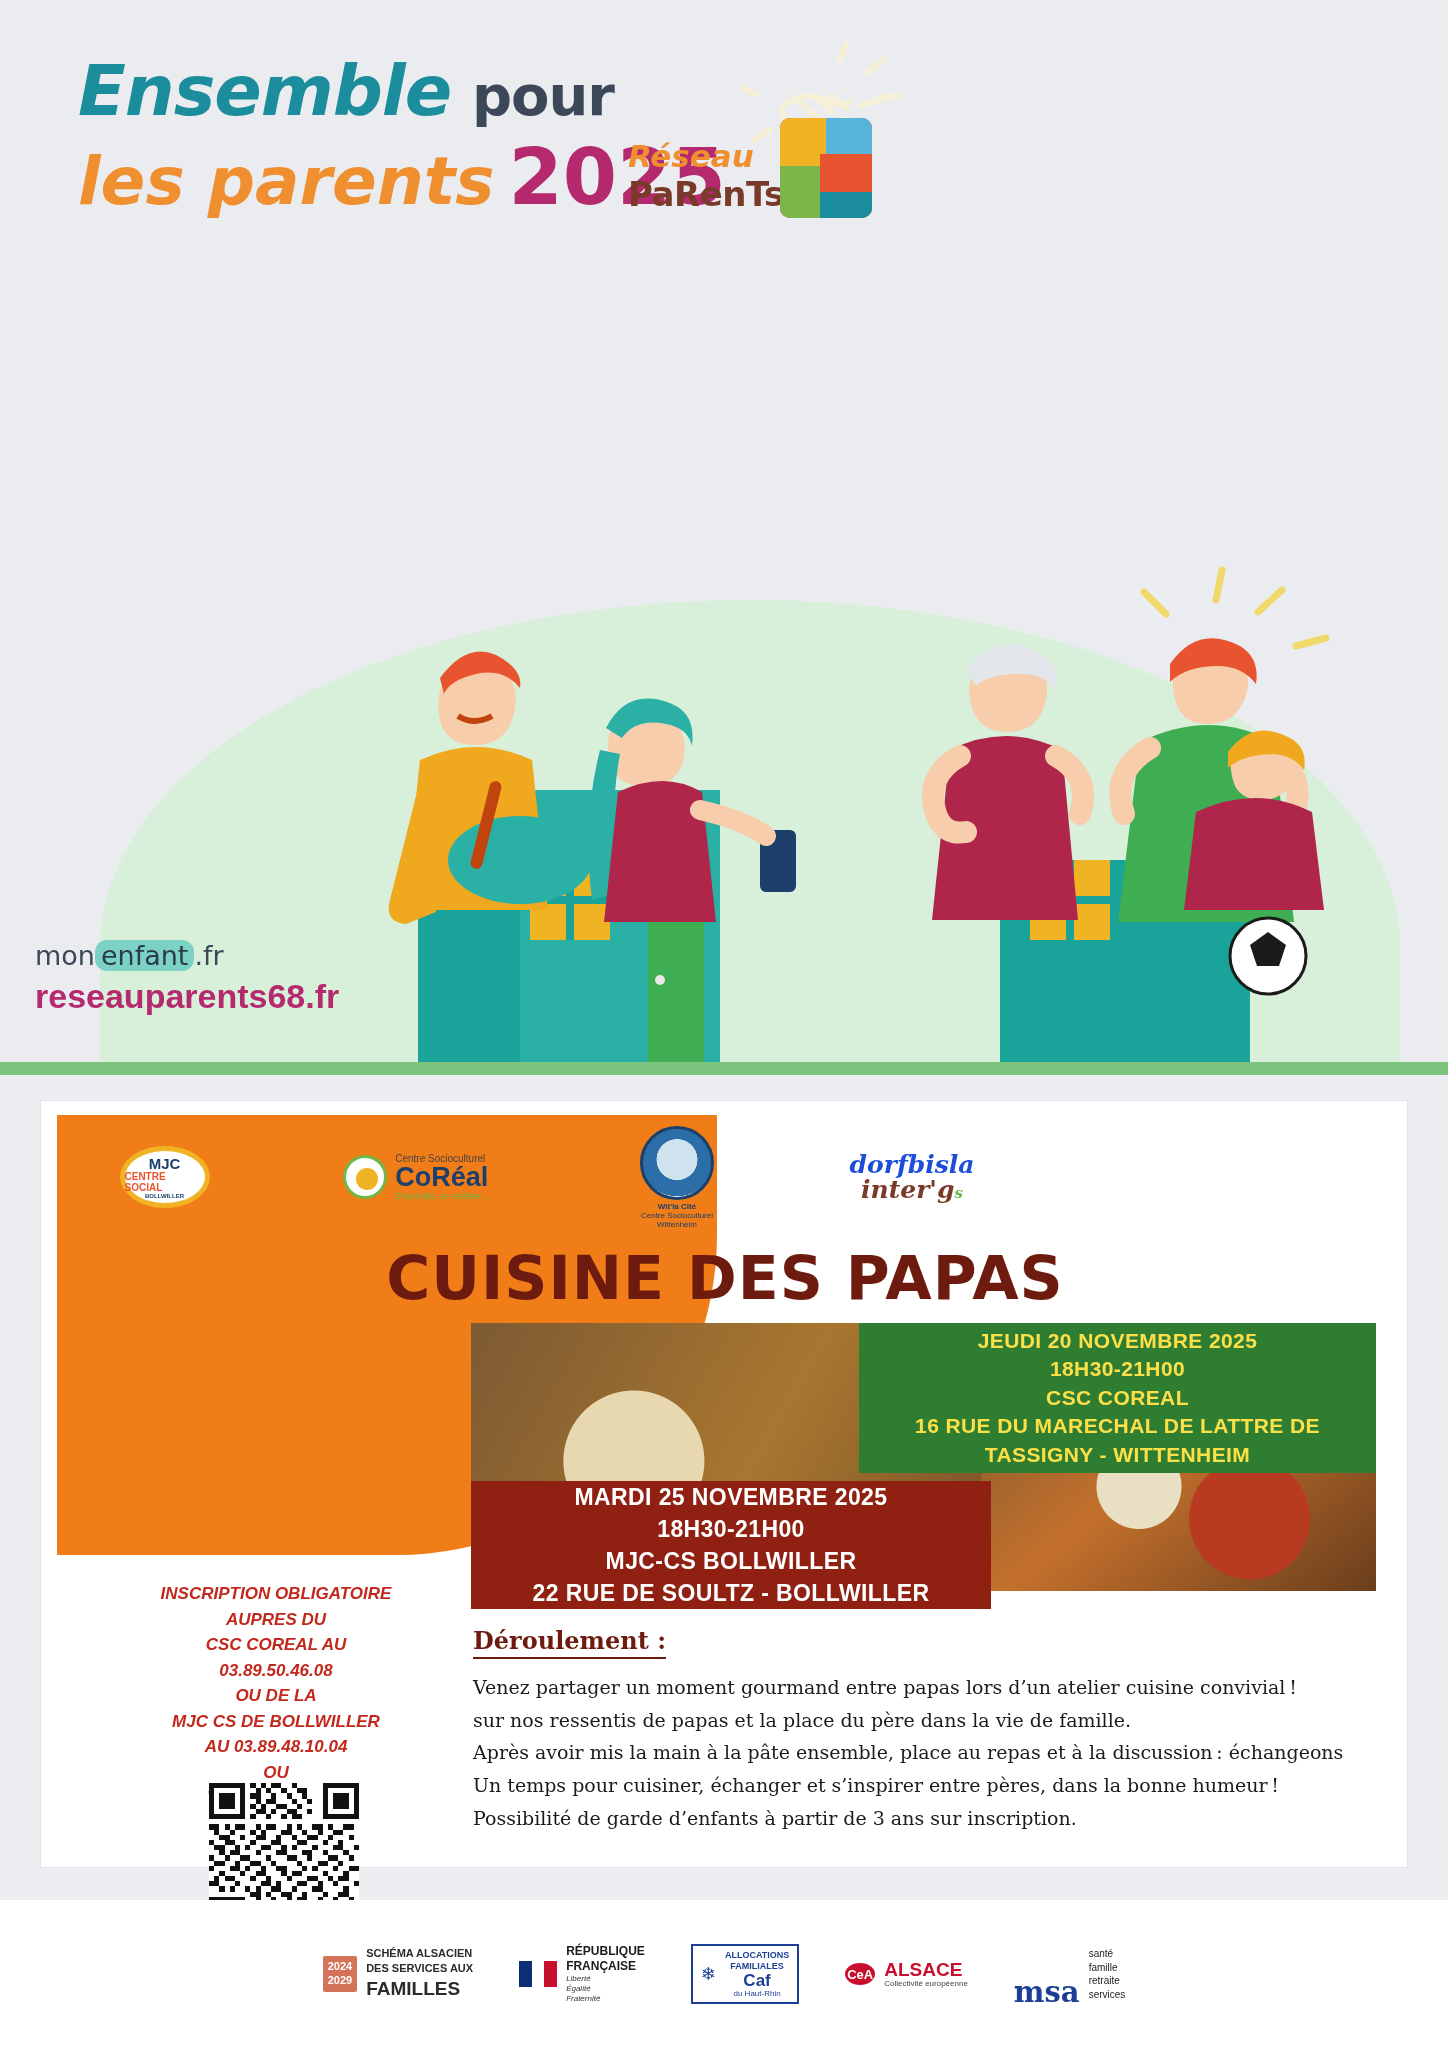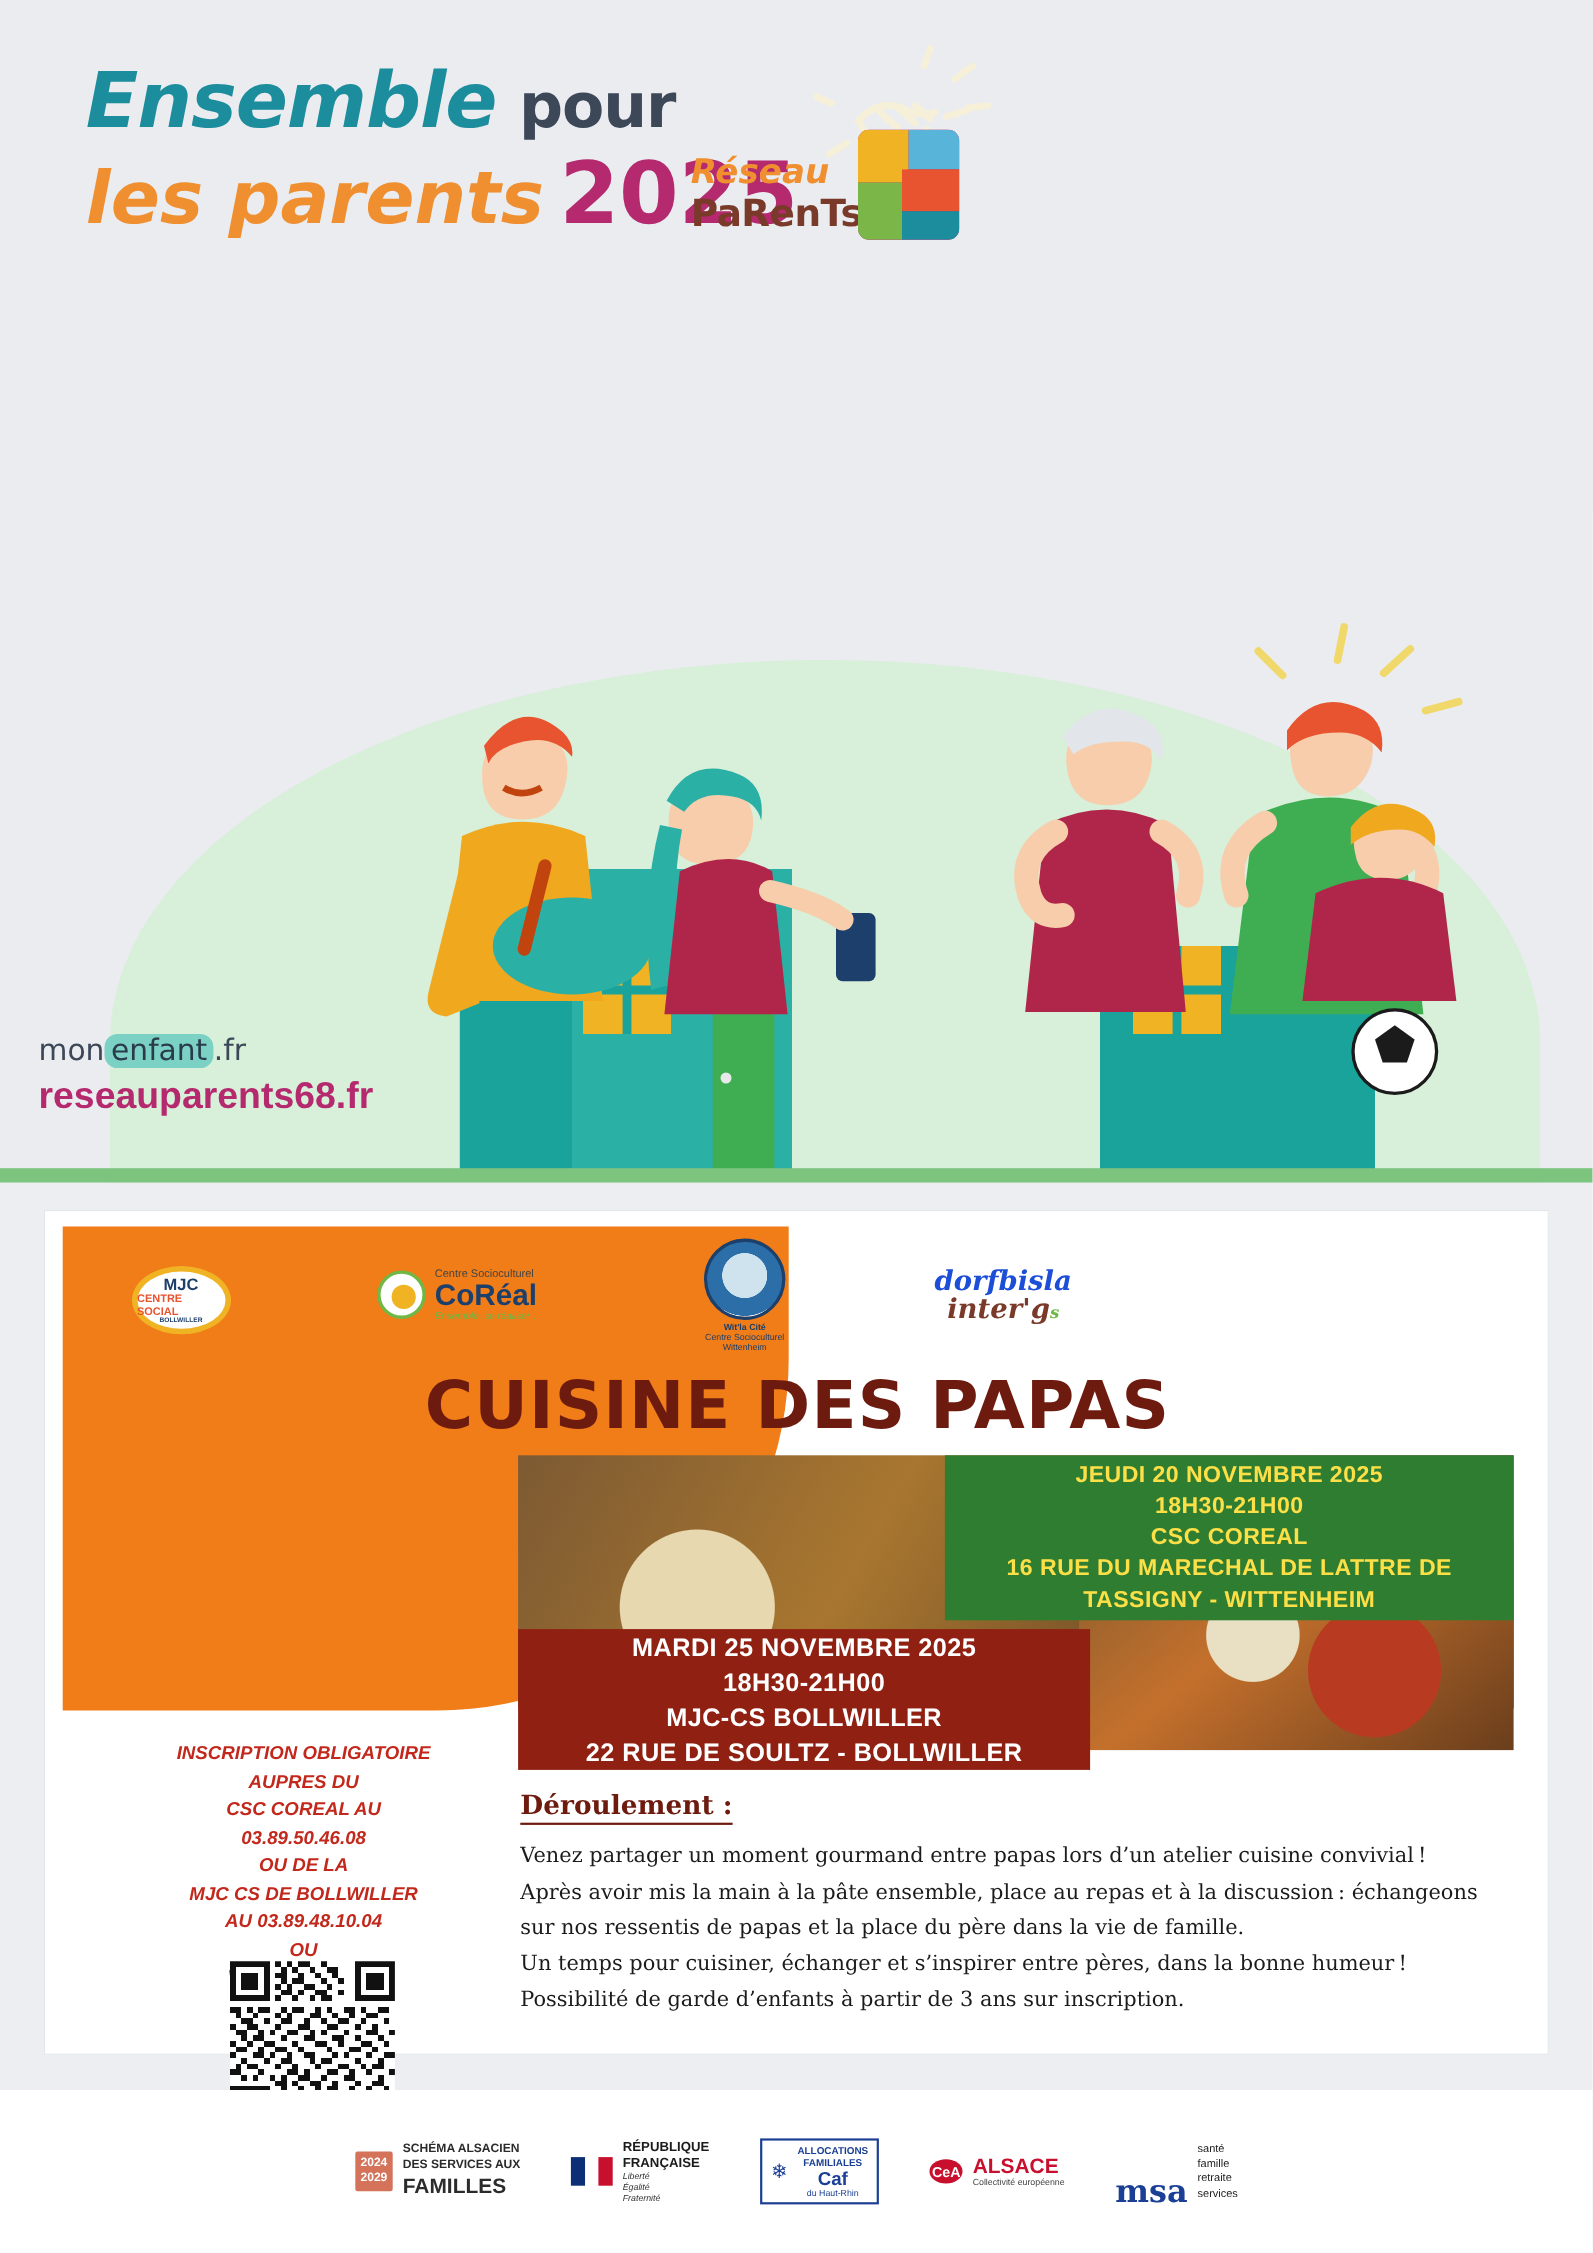--- a/index.html
+++ b/index.html
@@ -192,21 +192,21 @@
   }
   .logo-margelle .circ::after {
     content: ""; position: absolute; left: 16px; top: 8px;
     width: 18px; height: 34px; background: #f0b323; border-radius: 9px 9px 0 0;
   }
   .logo-margelle .txt { font-size: 9px; color: #1c3f6b; font-weight: bold; line-height: 1.2; }
   .logo-margelle .txt .big { font-size: 14px; color: #1c3f6b; }
 
   .logo-mjc {
     width: 150px; height: 72px; position: relative;
-    display:flex; align-items:flex-end; justify-content:center;
+    display:flex; align-items:center; justify-content:center;
   }
   .logo-mjc .ring {
     width: 90px; height: 62px; border-radius: 50%;
     border: 5px solid #f0b323; display:flex; align-items:center; justify-content:center;
     flex-direction: column; background: #fff;
   }
   .logo-mjc .m1 { color:#1c3f6b; font-weight:bold; font-size:15px; line-height:1; }
   .logo-mjc .m2 { color:#e8542f; font-weight:bold; font-size:10px; line-height:1.1; }
   .logo-mjc .m3 { color:#1c3f6b; font-size:6px; font-weight:bold; }
 
@@ -763,22 +763,22 @@
             <rect x="13" y="28" width="1" height="1"></rect>
           <rect x="17" y="28" width="2" height="1"></rect>
             <rect x="21" y="28" width="1" height="1"></rect>
           <rect x="24" y="28" width="2" height="1"></rect>
         </g>
       </svg>
 
       <div class="deroulement-head">Déroulement&nbsp;:</div>
       <div class="deroulement-body">
         <div>Venez partager un moment gourmand entre papas lors d’un atelier cuisine convivial !</div>
+        <div>sur nos ressentis de papas et la place du père dans la vie de famille.</div>
         <div>Après avoir mis la main à la pâte ensemble, place au repas et à la discussion : échangeons</div>
-        <div>sur nos ressentis de papas et la place du père dans la vie de famille.</div>
         <div>Un temps pour cuisiner, échanger et s’inspirer entre pères, dans la bonne humeur !</div>
         <div>Possibilité de garde d’enfants à partir de 3 ans sur inscription.</div>
       </div>
     </div>
   </div>
 
   <div class="footer">
 
     <div class="f-item f-schema">
       <div class="yr">

